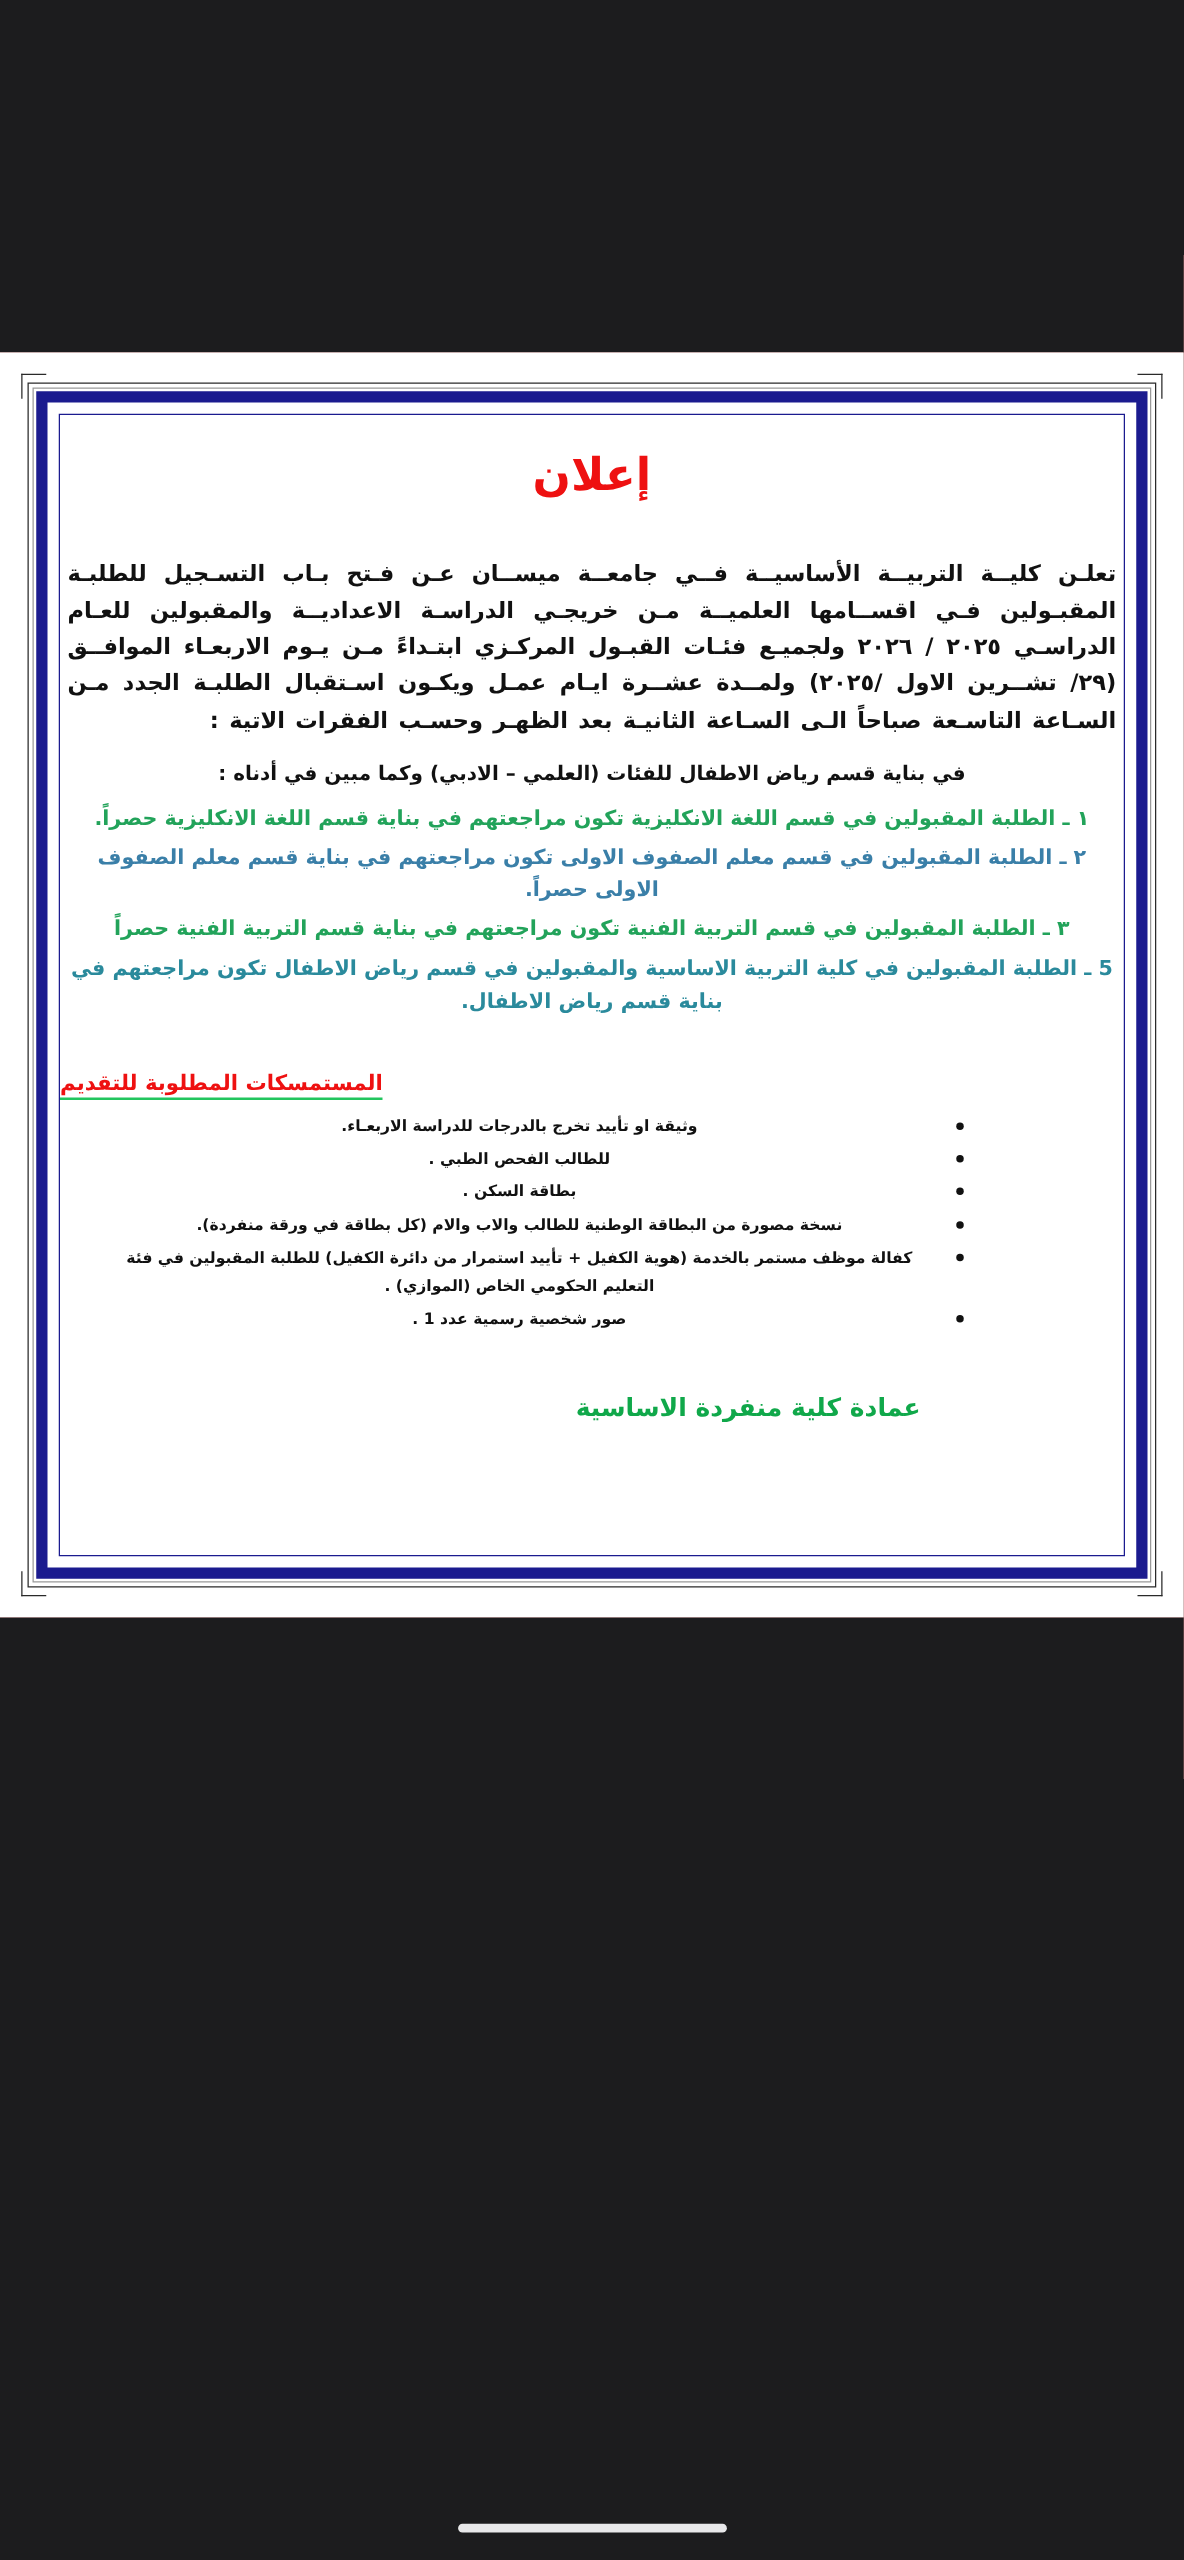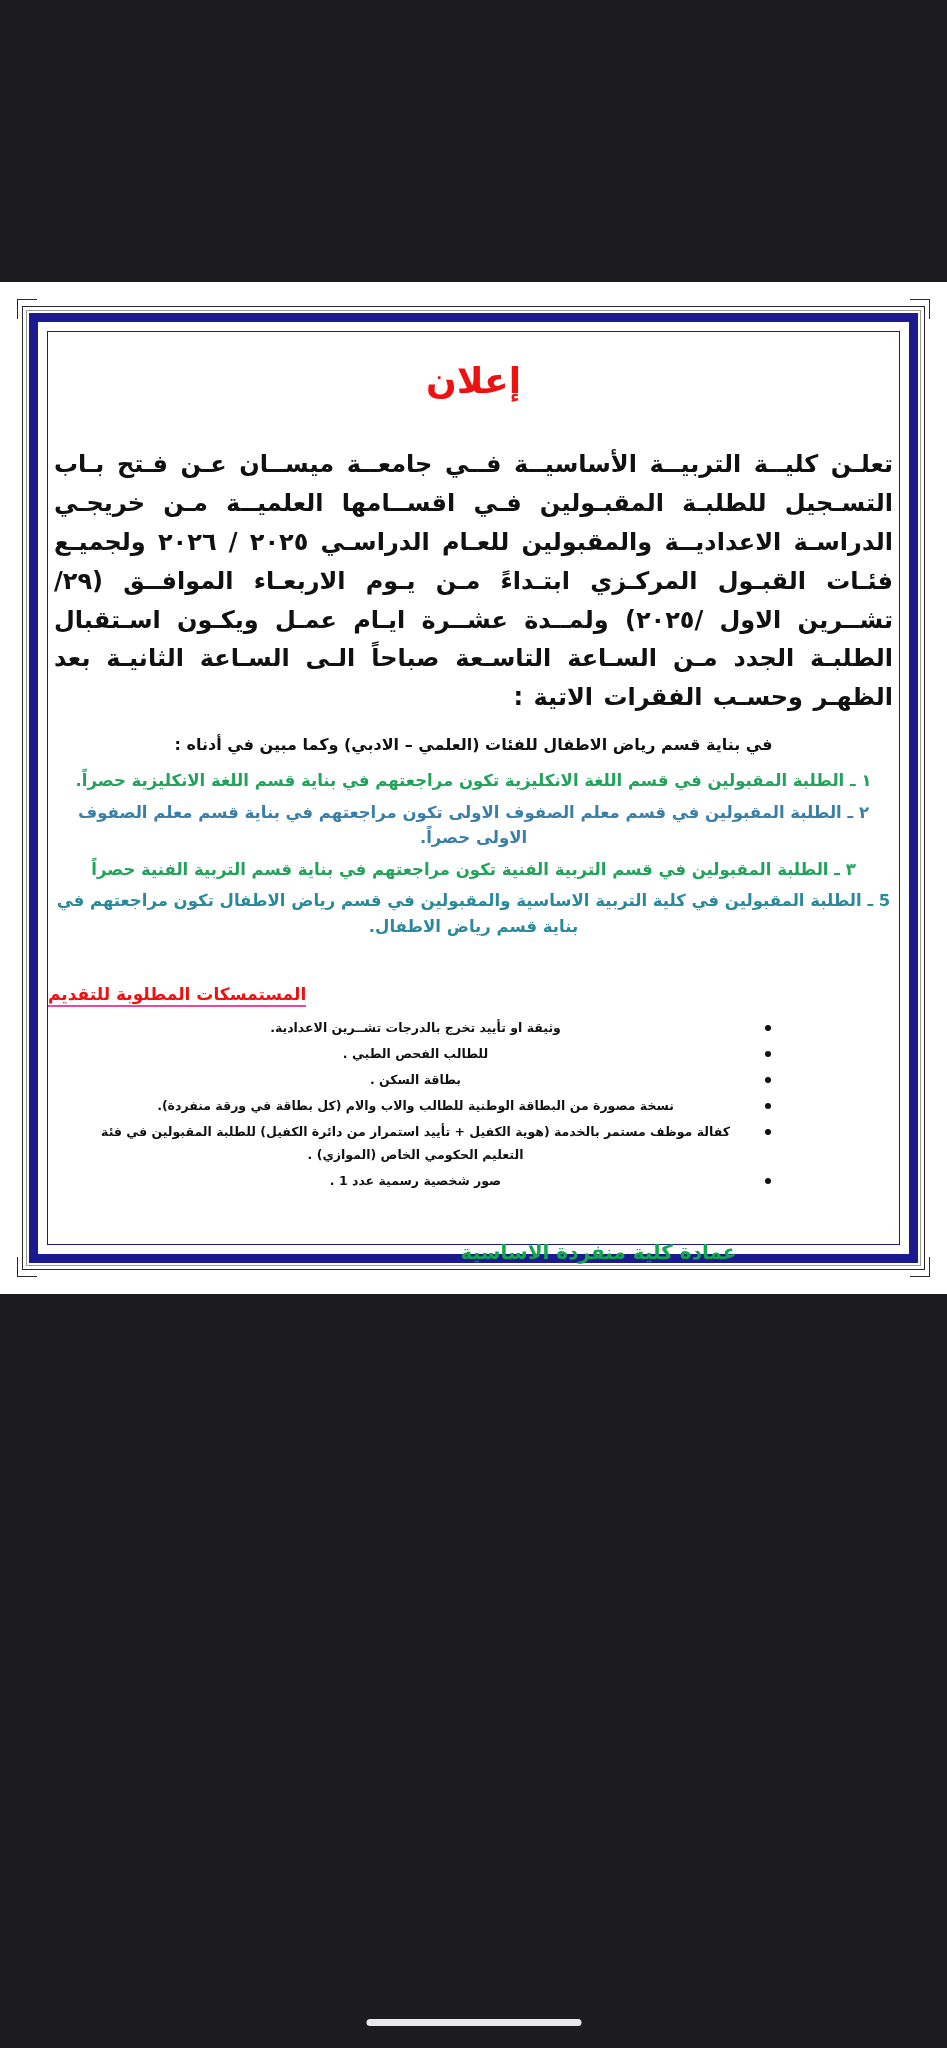--- a/index.html
+++ b/index.html
@@ -109,21 +109,21 @@
     font-size: 36px;
     font-weight: bold;
     margin-top: 32px;
     margin-bottom: 44px;
     letter-spacing: 0px;
     font-family: "DejaVu Sans", "Liberation Sans", sans-serif;
   }
 
   .intro-para {
     color: #111111;
-    font-size: 24px;
+    font-size: 18px;
     font-weight: bold;
     line-height: 1.62;
     text-align: justify;
     text-align-last: right;
     word-spacing: 2px;
     margin: 0 6px 18px 6px;
   }
 
   .sub-heading {
     color: #111111;
@@ -148,21 +148,21 @@
 
   .docs-heading {
     color: #ee1111;
     font-size: 17px;
     font-weight: bold;
     text-align: left;
     margin: 44px 0 12px 0;
     display: block;
   }
   .docs-heading span {
-    border-bottom: 2px solid #ec4899;
+    border-bottom: 2px solid #22c55e;
     padding-bottom: 1px;
   }
 
   .docs-list {
     list-style: none;
     margin: 0 0 0 0;
     padding: 0 150px 0 34px;
   }
   .docs-list li {
     position: relative;
@@ -252,21 +252,21 @@
         <li class="num-item teal">5 ـ الطلبة المقبولين في كلية التربية الاساسية والمقبولين في قسم رياض الاطفال تكون مراجعتهم في بناية قسم رياض الاطفال.</li>
       </ul>
 
       <div class="docs-heading">
         <span>المستمسكات المطلوبة للتقديم</span>
       </div>
 
       <ul class="docs-list">
         <li>
           <span class="bullet"></span>
-          <span>وثيقة او تأييد تخرج بالدرجات تشــرين الاعدادية.</span>
+          <span>وثيقة او تأييد تخرج بالدرجات للدراسة الاربعـاء.</span>
         </li>
         <li>
           <span class="bullet"></span>
           <span>للطالب الفحص الطبي .</span>
         </li>
         <li>
           <span class="bullet"></span>
           <span>بطاقة السكن .</span>
         </li>
         <li>

